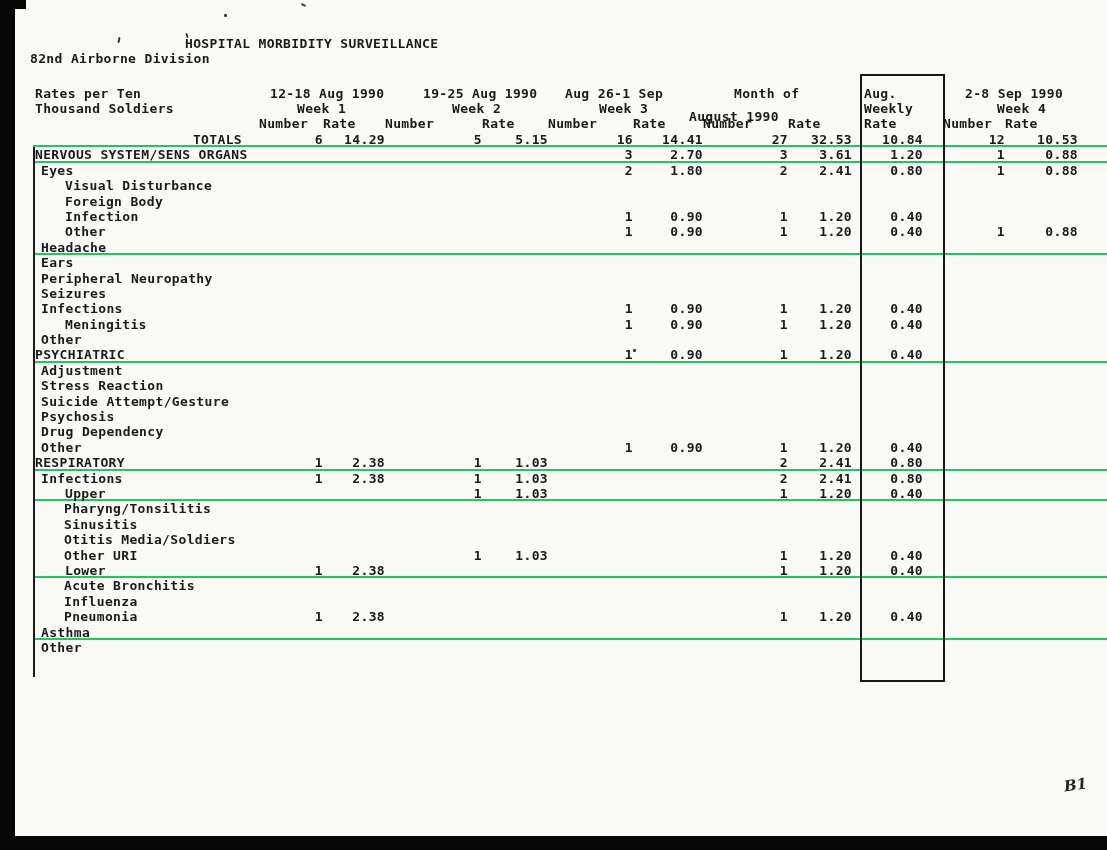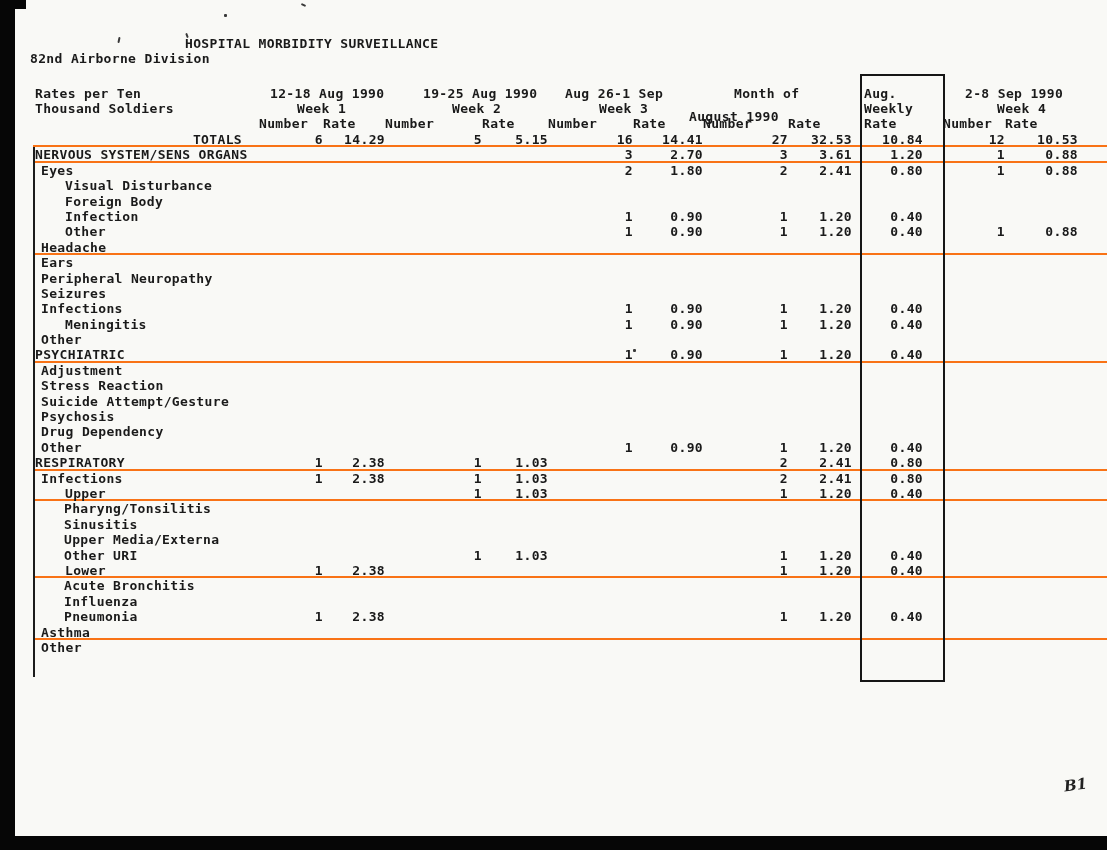--- a/index.html
+++ b/index.html
@@ -29,21 +29,21 @@
           width:1074px; height:15.4px; line-height:15.4px; }
   .subhead { position:absolute; left:18px; top:116px; }
   .subhead .c { text-align:left; }
   .subhead .c.wk { text-align:left; }
 
   #tbody { position:absolute; left:18px; top:132px; width:1074px; }
   .row { composes:none; }
   #tbody .row { display:grid;
           grid-template-columns:226px 64px 62px 97px 66px 85px 70px 85px 64px 91px 62px 102px;
           height:15.4px; line-height:15.4px; }
-  #tbody .row.rule { border-bottom:2px solid #f97316; }
+  #tbody .row.rule { border-bottom:2px solid #22c55e; }
   .lbl { text-align:left; overflow:visible; }
   .ind0 { padding-left:2px; }
   .ind1 { padding-left:8px; }
   .ind2 { padding-left:32px; }
   .ind3 { padding-left:31px; }
   .total .lbl { text-align:right; padding-right:17px; }
   .c { text-align:right; }
   .c.wk { padding-right:20px; }
   .c.last { padding-right:29px; }
 
@@ -463,21 +463,21 @@
         <div class="c"></div>
         <div class="c"></div>
         <div class="c"></div>
         <div class="c"></div>
         <div class="c"></div>
         <div class="c wk"></div>
         <div class="c"></div>
         <div class="c last"></div>
       </div>
       <div class="row">
-        <div class="lbl ind3">Upper Media/Externa</div>
+        <div class="lbl ind3">Otitis Media/Soldiers</div>
         <div class="c"></div>
         <div class="c"></div>
         <div class="c"></div>
         <div class="c"></div>
         <div class="c"></div>
         <div class="c"></div>
         <div class="c"></div>
         <div class="c"></div>
         <div class="c wk"></div>
         <div class="c"></div>

